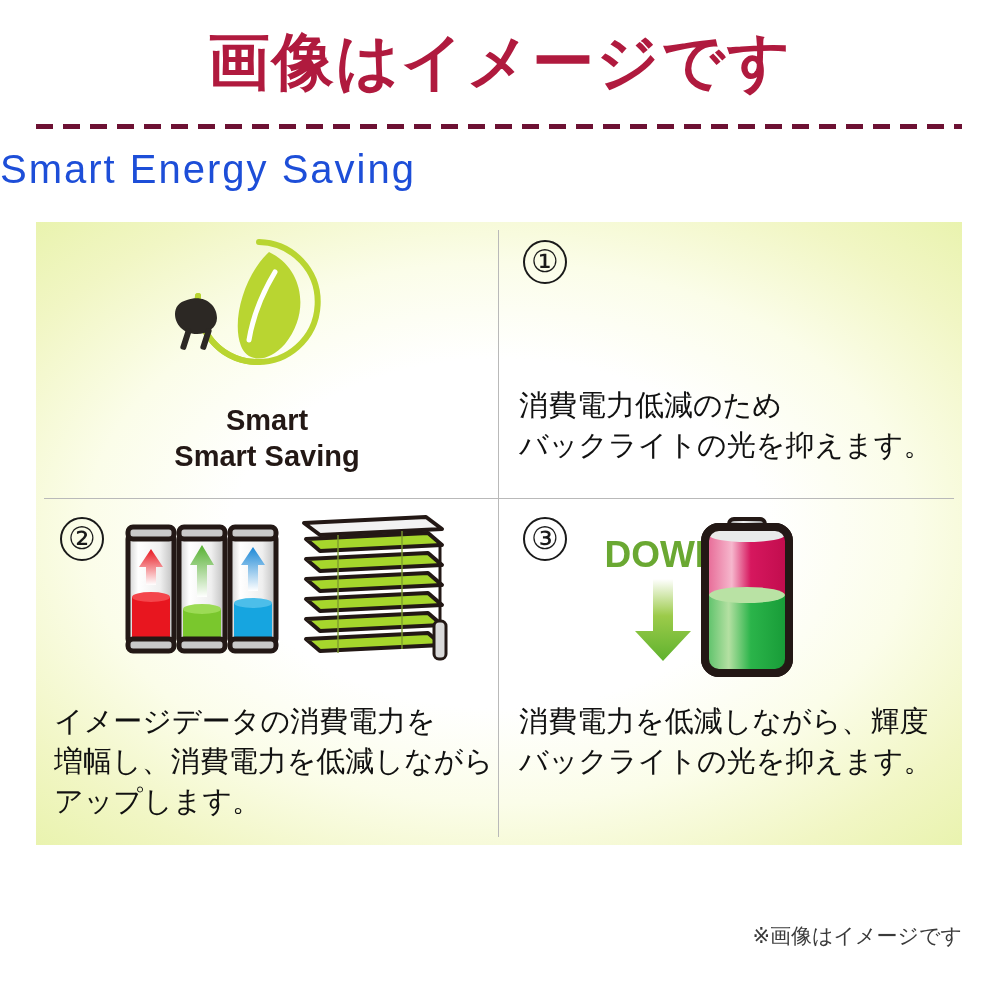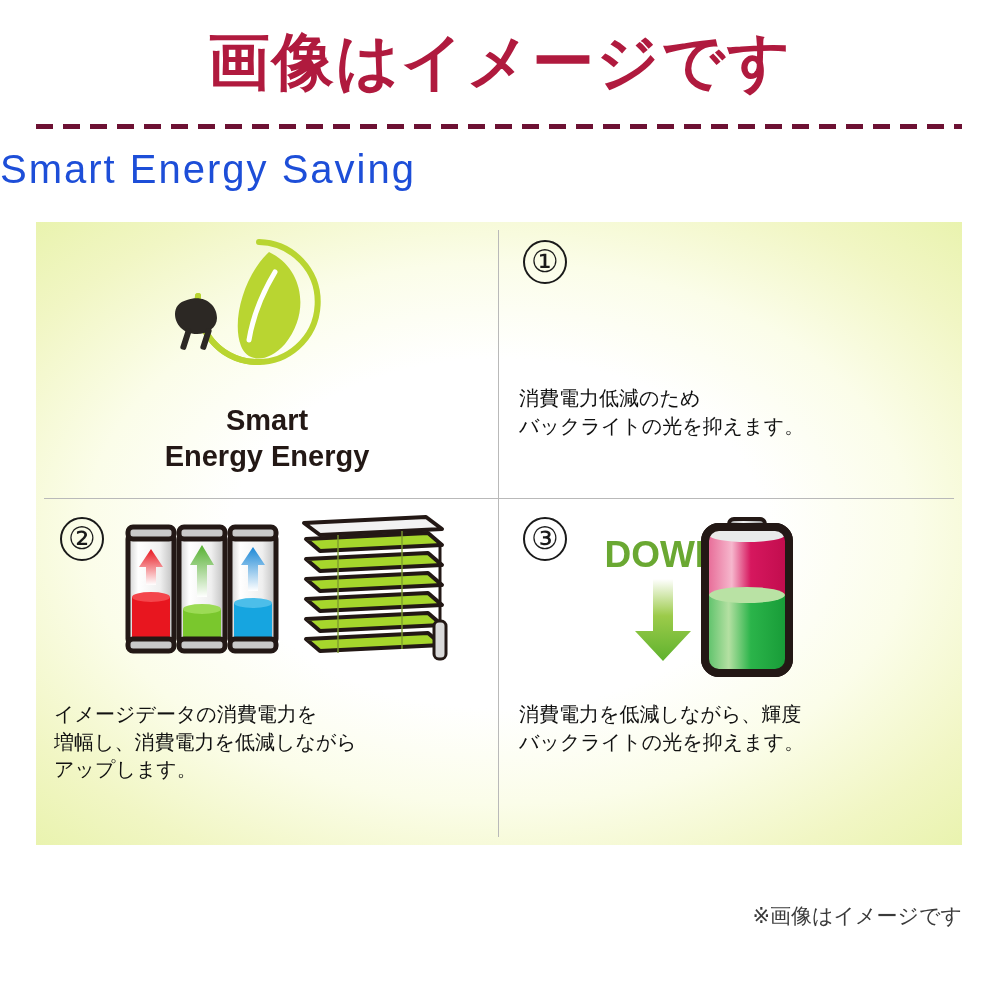--- a/index.html
+++ b/index.html
@@ -83,21 +83,21 @@
     border-radius: 50%;
     font-size: 31px;
     line-height: 40px;
     text-align: center;
     color: #1a1a1a;
     font-family: "Liberation Serif", "DejaVu Serif", serif;
   }
 
   .caption {
     position: absolute;
-    font-size: 20px;
+    font-size: 29px;
     line-height: 1.38;
     color: #111111;
     letter-spacing: 0px;
     white-space: pre-line;
   }
   #cap-1 { left: 20px; top: 163px; width: 440px; }
   #cap-2 { left: 18px; top: 202px; width: 448px; }
   #cap-3 { left: 20px; top: 202px; width: 444px; }
 
   
@@ -107,21 +107,21 @@
     text-align: center;
     font-size: 29px; font-weight: 700; line-height: 1.24;
     color: #231815;
     white-space: pre-line;
     margin-top: 29px;
   }
 
   
   .footnote {
     position: absolute;
-    right: 38px; top: 902px;
+    right: 38px; top: 922px;
     font-size: 21px;
     color: #3a3a3a;
     white-space: nowrap;
   }
 </style>
 </head>
 <body>
 
 <div id="page">
 
@@ -144,21 +144,21 @@
 
           <path d="M124 38 C112 58 102 82 98 106" fill="none" stroke="#ffffff" stroke-width="5" stroke-linecap="round"></path>
 
           <g>
             <path d="M36 66 C52 60 66 70 66 84 C66 94 56 100 46 100 C32 100 24 90 24 80 C24 73 28 68 36 66 Z" fill="#2c2824"></path>
             <rect x="32" y="94" width="6" height="22" rx="2" fill="#2c2824" transform="rotate(18 35 105)"></rect>
             <rect x="52" y="94" width="6" height="22" rx="2" fill="#2c2824" transform="rotate(18 55 105)"></rect>
           </g>
         </svg>
       </div>
-      <div class="logo-text"><span>Smart</span><br><span>Energy Energy</span></div>
+      <div class="logo-text"><span>Smart</span><br><span>Smart Saving</span></div>
     </div>
 
     <div class="panel" id="panel-1">
       <div class="step-num">①</div>
 
 
       <div class="caption" id="cap-1">消費電力低減のため
 バックライトの光を抑えます。</div>
     </div>
 

